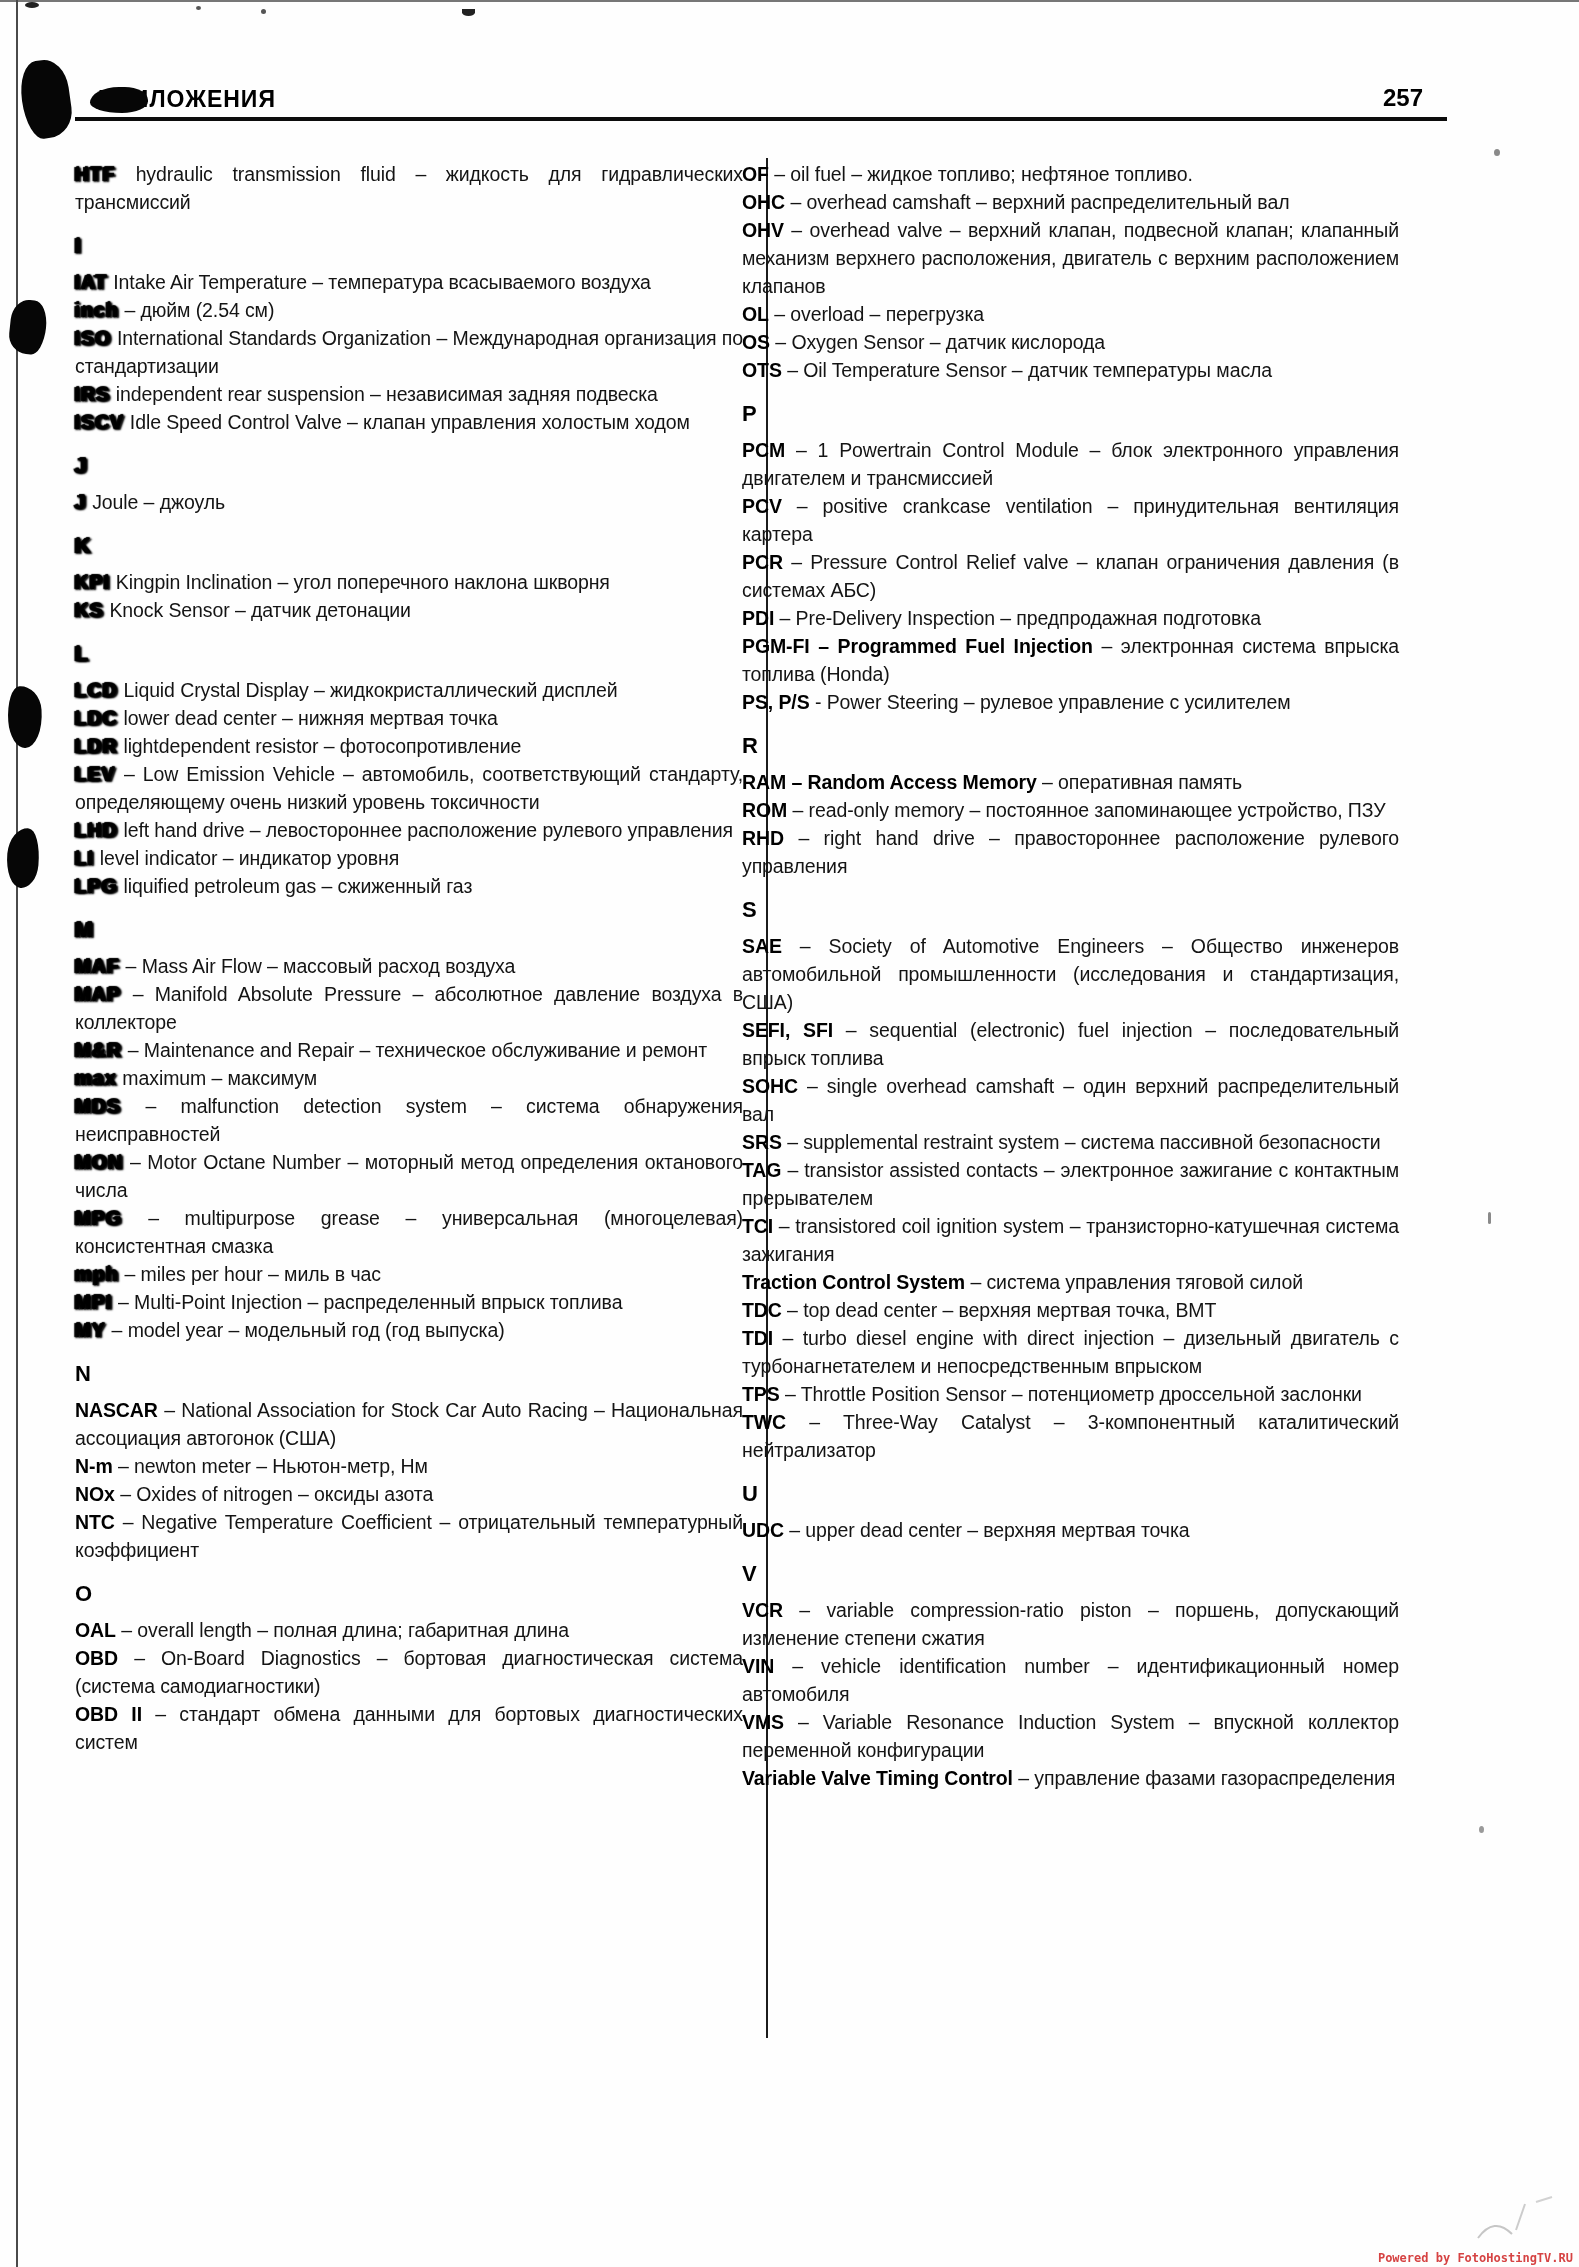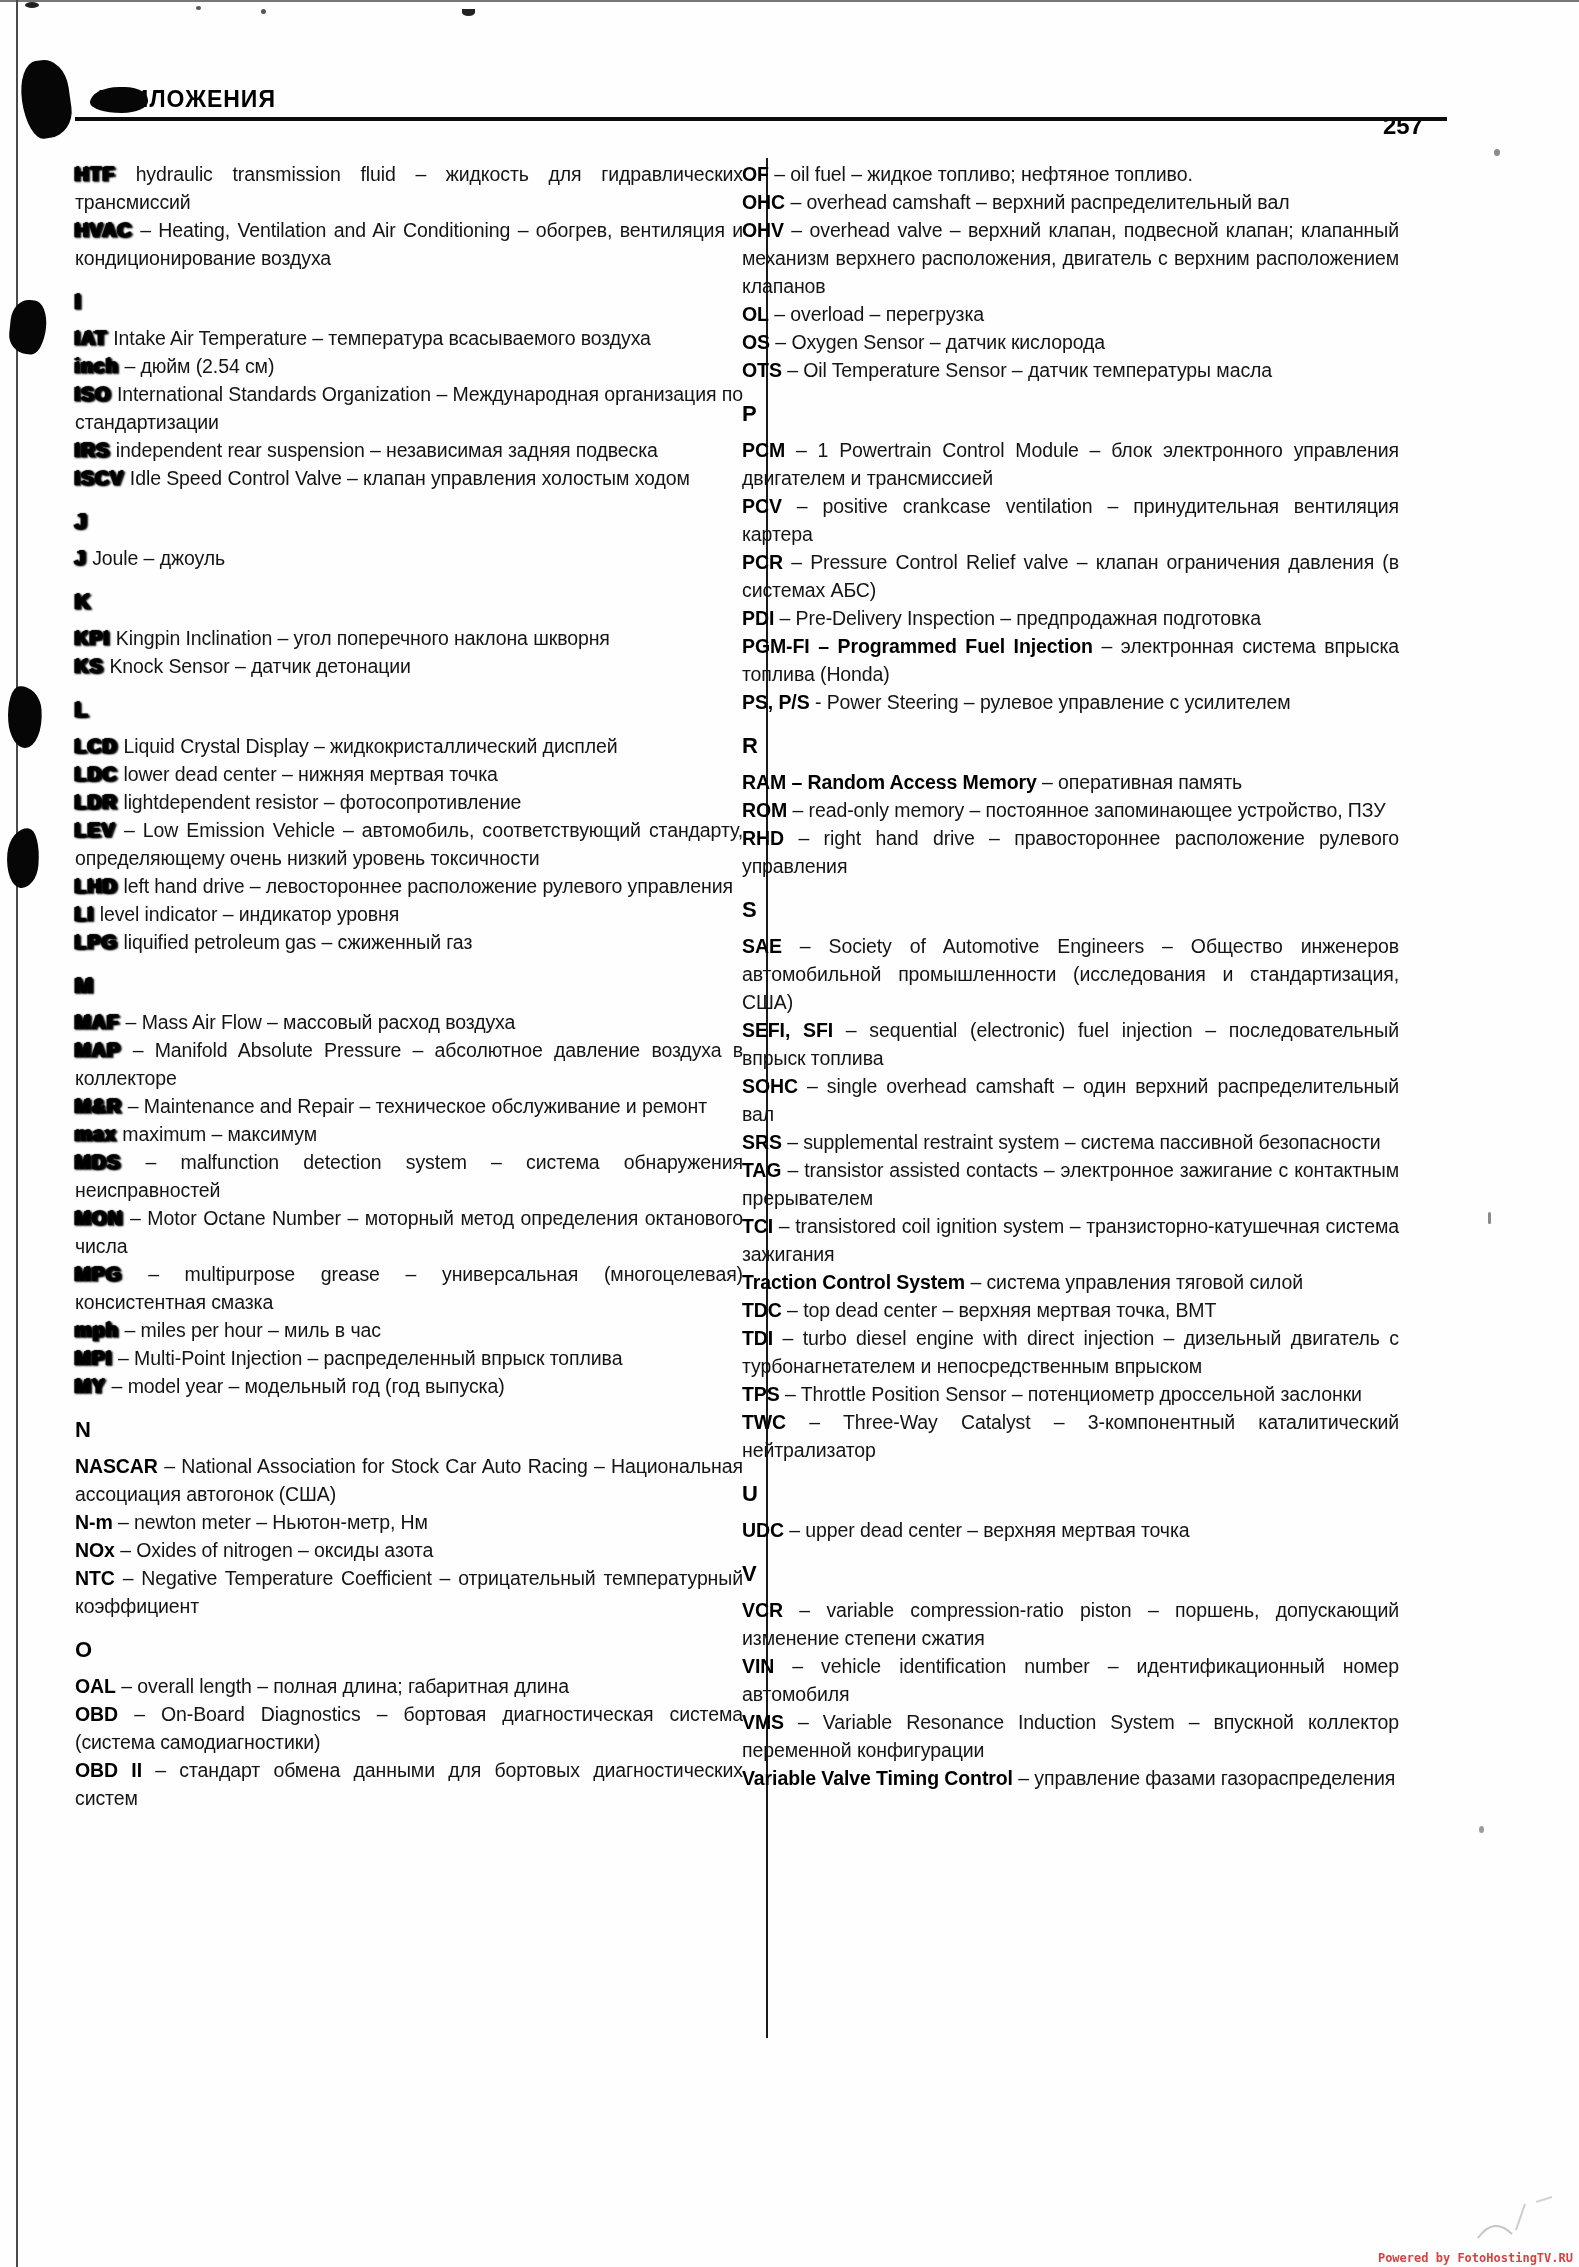--- a/index.html
+++ b/index.html
@@ -3,21 +3,21 @@
 <meta charset="utf-8">
 <style>
   html,body{margin:0;padding:0;background:#dedede;}
   .page{position:relative;width:1579px;height:2267px;background:#fefefe;
         font-family:"Liberation Sans",sans-serif;color:#141414;overflow:hidden;}
   .edge-top{position:absolute;left:0;top:0;width:100%;height:2px;background:#777;}
   .edge-left{position:absolute;left:16px;top:0;width:2px;height:100%;background:#4a4a4a;}
   
   .title{position:absolute;left:98px;top:86px;margin:0;font-size:23px;font-weight:700;
          letter-spacing:1px;color:#000;}
-  .pageno{position:absolute;left:1383px;top:84px;font-size:24px;font-weight:700;color:#000;margin-top:28px;}
+  .pageno{position:absolute;left:1383px;top:84px;font-size:24px;font-weight:700;color:#000;}
   .rule{position:absolute;left:75px;top:117px;width:1372px;height:4px;background:#0c0c0c;}
   
   .col{position:absolute;top:160px;font-size:19.5px;line-height:28px;text-align:justify;
        letter-spacing:-0.1px;overflow-wrap:break-word;}
   .col.left{left:75px;width:668px;}
   .col.right{left:742px;width:657px;}
   .divider{position:absolute;left:766px;top:158px;width:2px;height:1880px;background:#1b1b1b;}
   .row{margin:0;}
   .row .abbr{font-weight:700;color:#000;}
   .row.section{font-size:22px;line-height:30px;margin:15px 0 7px 0;}
@@ -58,21 +58,20 @@
     <span class="pageno">257</span>
     <div class="rule"></div>
   </header>
 
   <div class="divider"></div>
 
   <main>
     <section class="col left">
 
     <p class="row entry degraded"><b class="abbr">HTF</b> <span class="txt">hydraulic transmission fluid – жидкость для гидравлических трансмиссий</span></p>
-        <p class="row entry degraded"><b class="abbr">HVAC</b> <span class="txt">– Heating, Ventilation and Air Conditioning – обогрев, вентиляция и кондиционирование воздуха</span></p>
         <p class="row section degraded"><b class="abbr">I</b> </p>
         <p class="row entry degraded"><b class="abbr">IAT</b> <span class="txt">Intake Air Temperature – температура всасываемого воздуха</span></p>
         <p class="row entry degraded"><b class="abbr">inch</b> <span class="txt">– дюйм (2.54 см)</span></p>
         <p class="row entry degraded"><b class="abbr">ISO</b> <span class="txt">International Standards Organization – Международная организация по стандартизации</span></p>
         <p class="row entry degraded"><b class="abbr">IRS</b> <span class="txt">independent rear suspension – независимая задняя подвеска</span></p>
         <p class="row entry degraded"><b class="abbr">ISCV</b> <span class="txt">Idle Speed Control Valve – клапан управления холостым ходом</span></p>
         <p class="row section degraded"><b class="abbr">J</b> </p>
         <p class="row entry degraded"><b class="abbr">J</b> <span class="txt">Joule – джоуль</span></p>
         <p class="row section degraded"><b class="abbr">K</b> </p>
         <p class="row entry degraded"><b class="abbr">KPI</b> <span class="txt">Kingpin Inclination – угол поперечного наклона шкворня</span></p>

